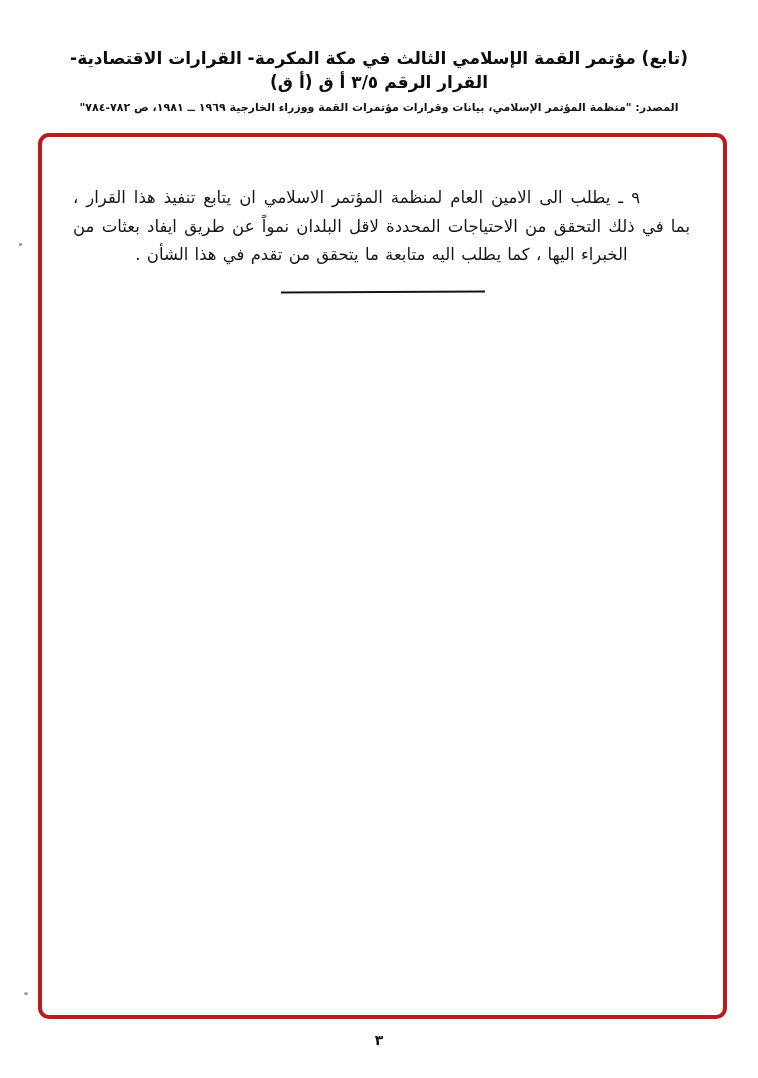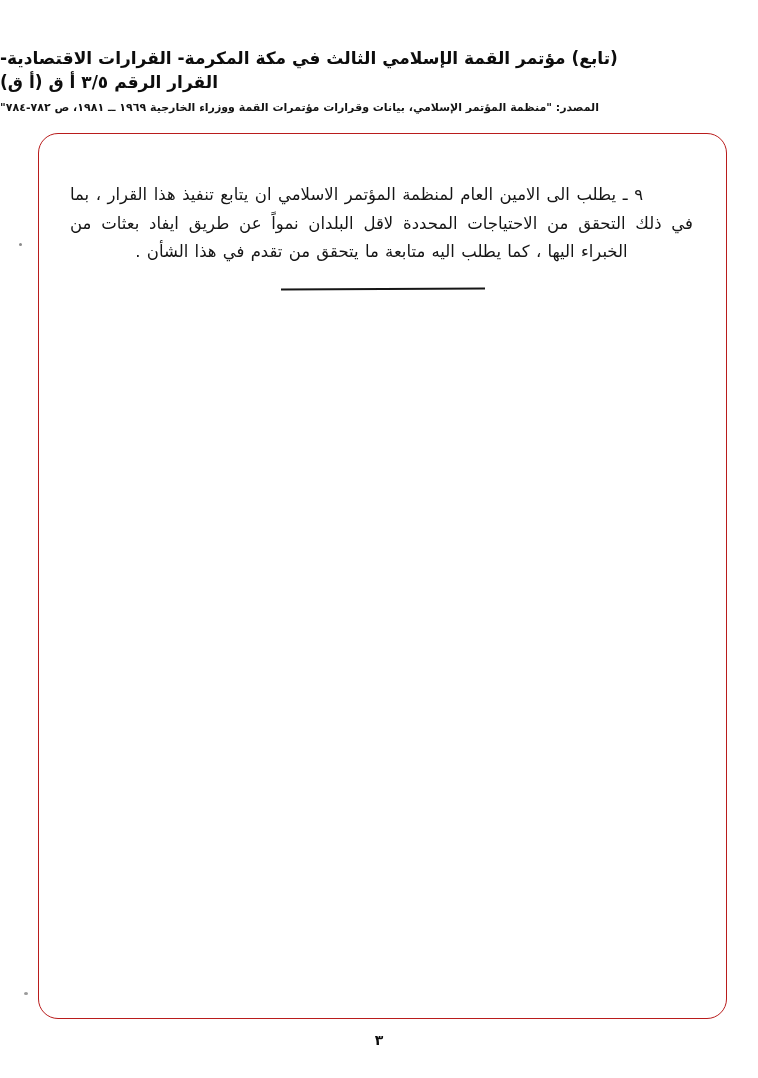--- a/index.html
+++ b/index.html
@@ -14,21 +14,21 @@
     background: #ffffff;
     overflow: hidden;
     font-family: "DejaVu Sans", sans-serif;
     color: #111111;
   }
   .doc-header {
     position: absolute;
     top: 46px;
     left: 0;
     width: 758px;
-    text-align: left;
+    text-align: center;
     direction: rtl;
   }
   .doc-title {
     display: inline-block;
     max-width: 660px;
     font-size: 17px;
     font-weight: 700;
     line-height: 24px;
     color: #0d0d0d;
     letter-spacing: -0.2px;
@@ -40,22 +40,22 @@
     color: #141414;
     direction: rtl;
   }
   .green-frame {
     position: absolute;
     left: 38px;
     top: 133px;
     width: 689px;
     height: 886px;
     box-sizing: border-box;
-    border: 1px solid #b91c1c;
-    border-radius: 20px;
+    border: 4px solid #b91c1c;
+    border-radius: 11px;
     background: #ffffff;
   }
   .body-paragraph {
     margin: 47px 33px 0 31px;
     direction: rtl;
     font-size: 16.5px;
     line-height: 28.5px;
     text-align: justify;
     text-align-last: center;
     text-indent: 50px;

